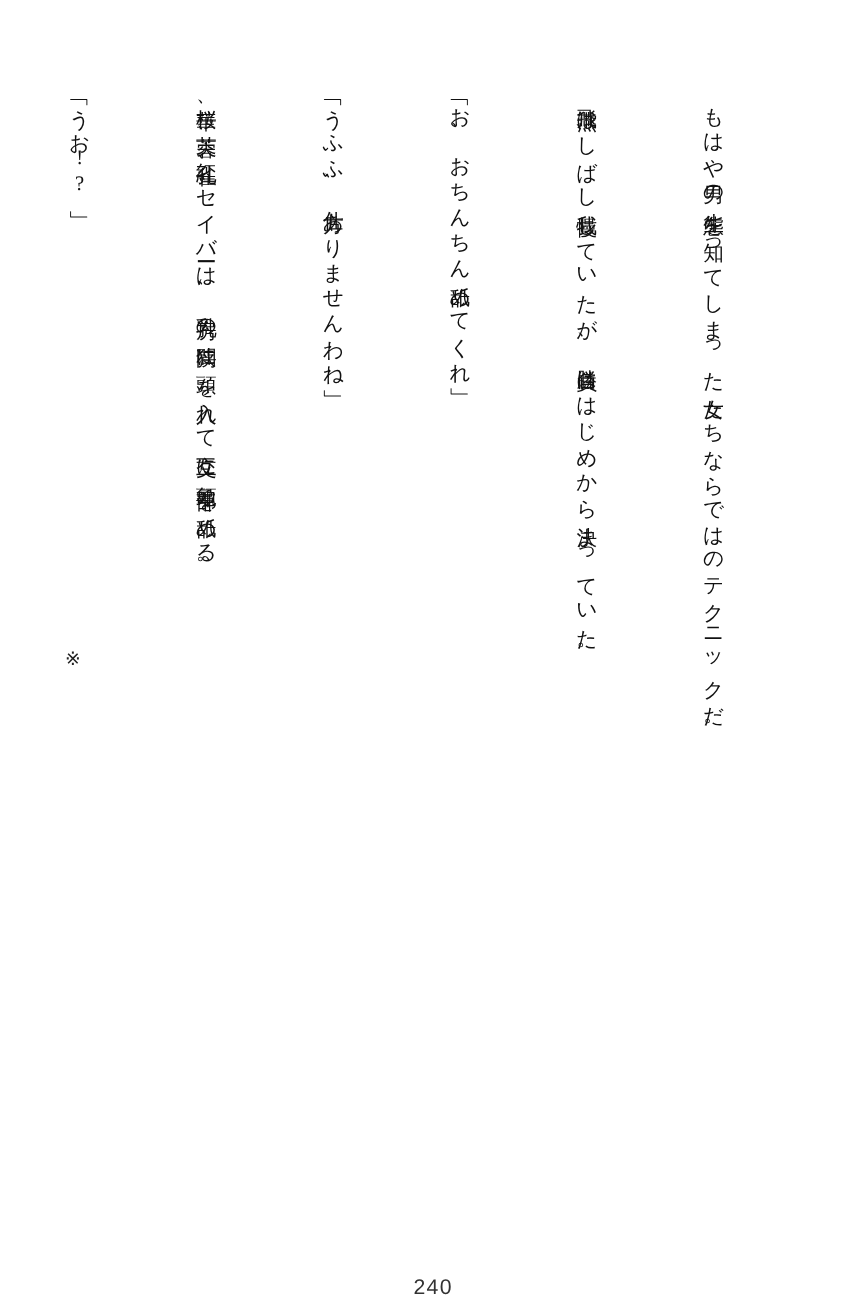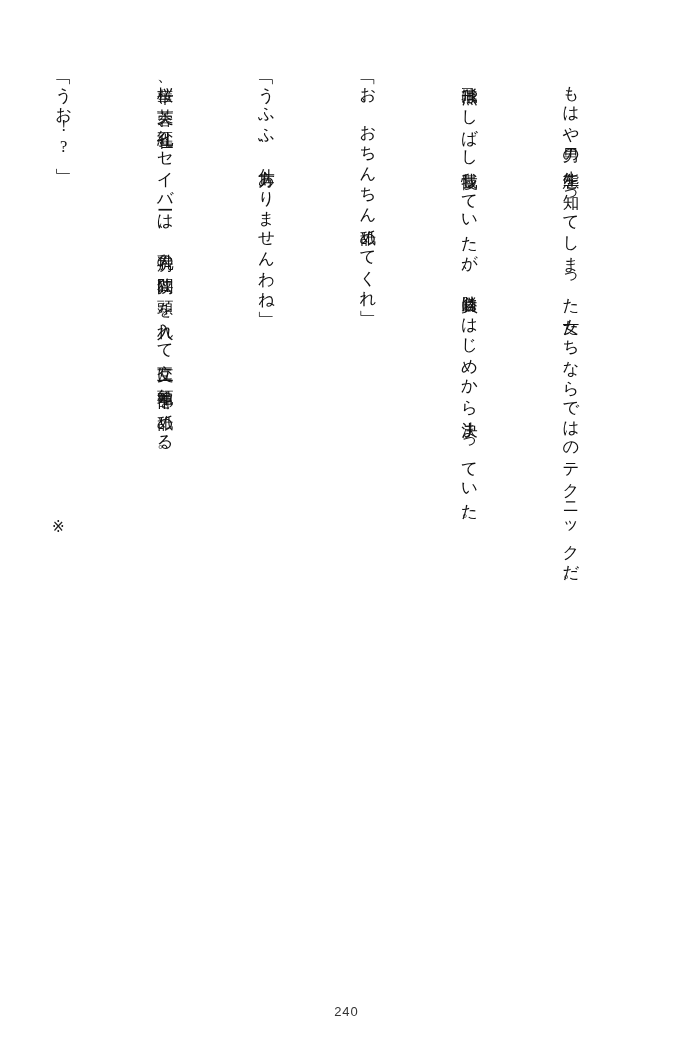--- a/index.html
+++ b/index.html
@@ -43,23 +43,23 @@
     left: 52px;
     top: 518px;
     font-size: 15px;
     color: #222;
     font-family: "DejaVu Sans", sans-serif;
   }
   #folio {
     position: absolute;
     left: 0;
     right: 0;
-    bottom: 31px;
+    bottom: 10px;
     text-align: center;
-    font-size: 13px;
+    font-size: 17px;
     font-family: "Liberation Sans", sans-serif;
     color: #333;
     letter-spacing: 1px;
   }
 </style>
 </head>
 <body>
 
 <div id="page">
 

